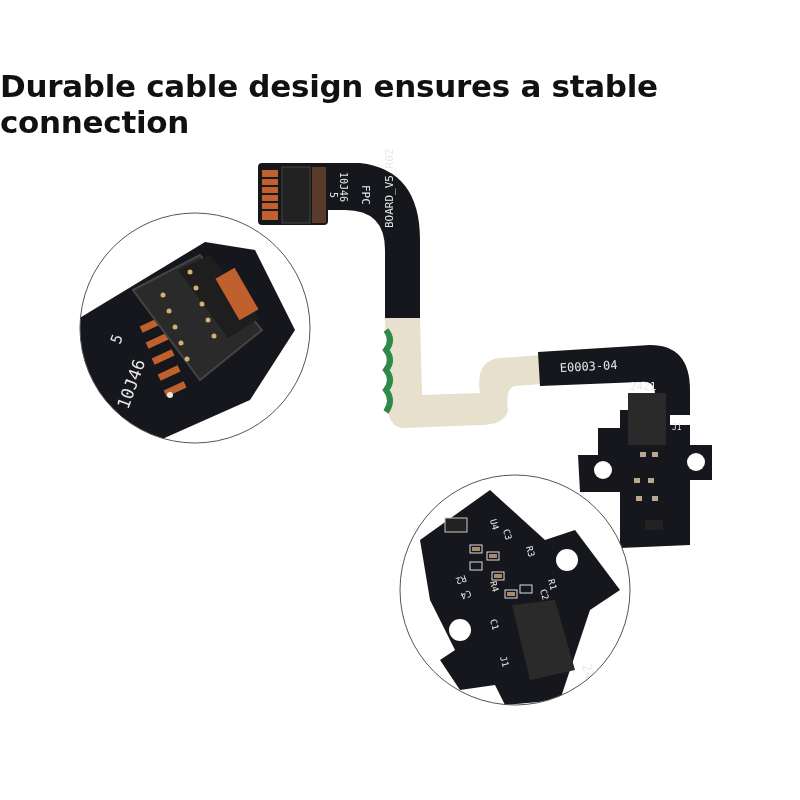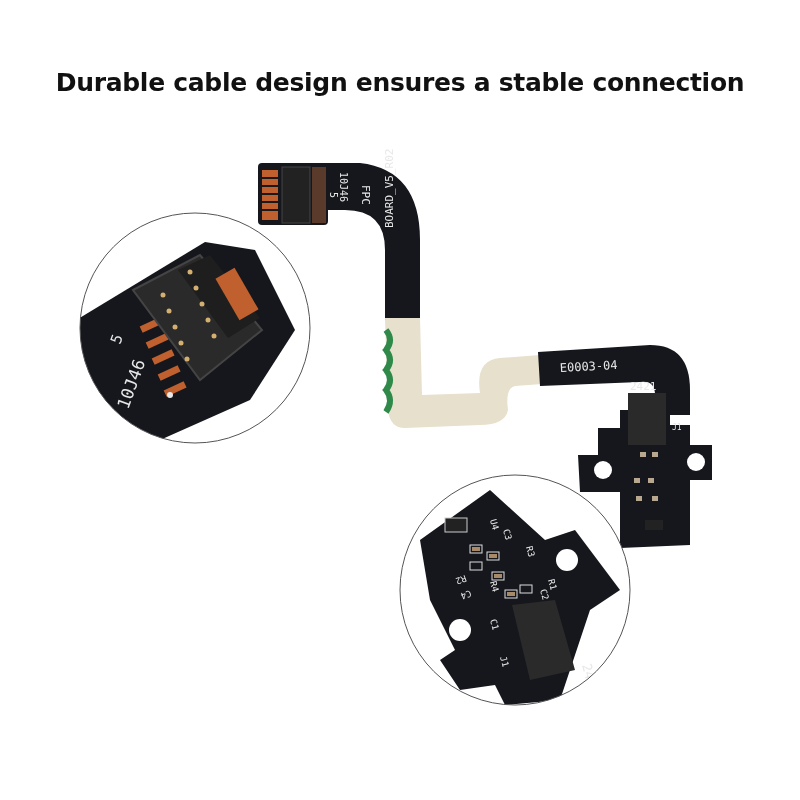--- a/index.html
+++ b/index.html
@@ -1,19 +1,19 @@
 <!DOCTYPE html>
 <html><head>
 <meta charset="utf-8">
 <style>
   html, body { margin:0; padding:0; background:#ffffff; }
   body { width:800px; height:800px; position:relative; overflow:hidden; font-family:"Liberation Sans", sans-serif; }
   .caption {
-    position:absolute; left:0; top:68px; width:800px; text-align:center;
-    font-family:"DejaVu Sans", sans-serif; font-weight:bold; font-size:25px; color:#111111;
+    position:absolute; left:0; top:68px; width:800px; text-align:left;
+    font-family:"DejaVu Sans", sans-serif; font-weight:bold; font-size:31px; color:#111111;
     letter-spacing:-0.3px;
   }
   svg.scene { position:absolute; left:0; top:0; }
   .silk { font-family:"DejaVu Sans Mono", monospace; fill:#e8e8e8; }
 </style>
 </head>
 <body>
 
 <div class="caption">Durable cable design ensures a stable connection</div>
 

